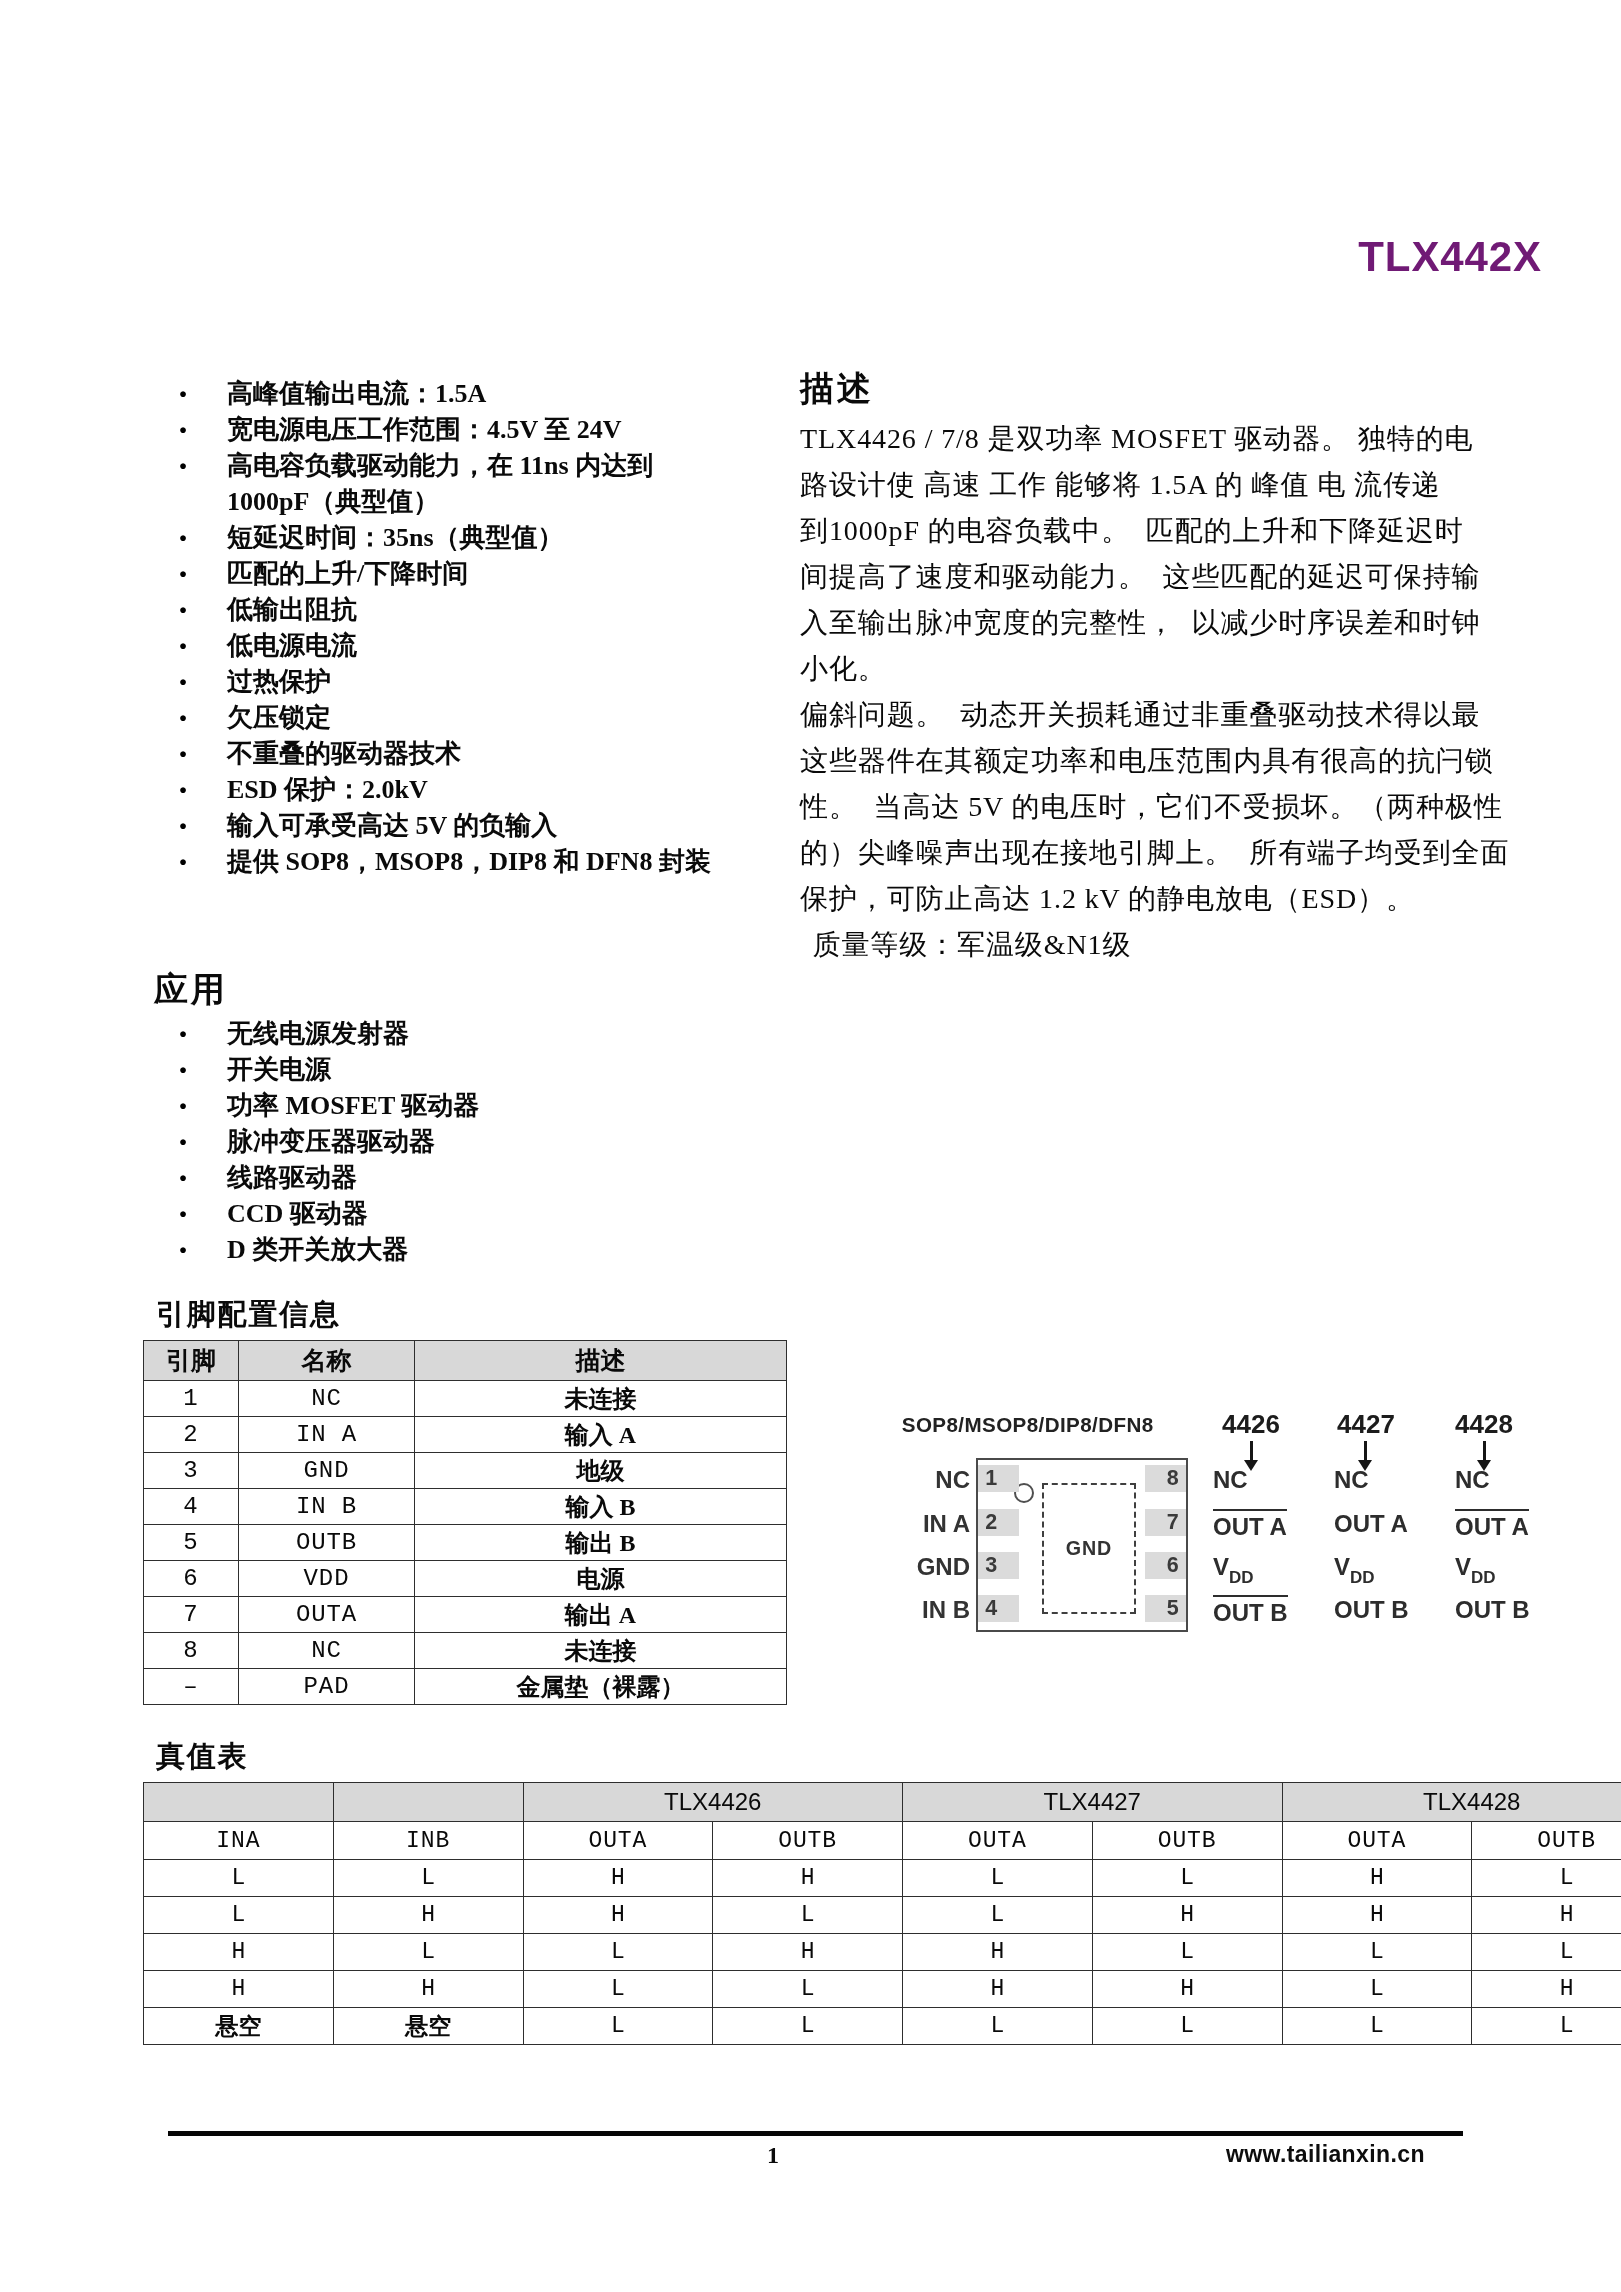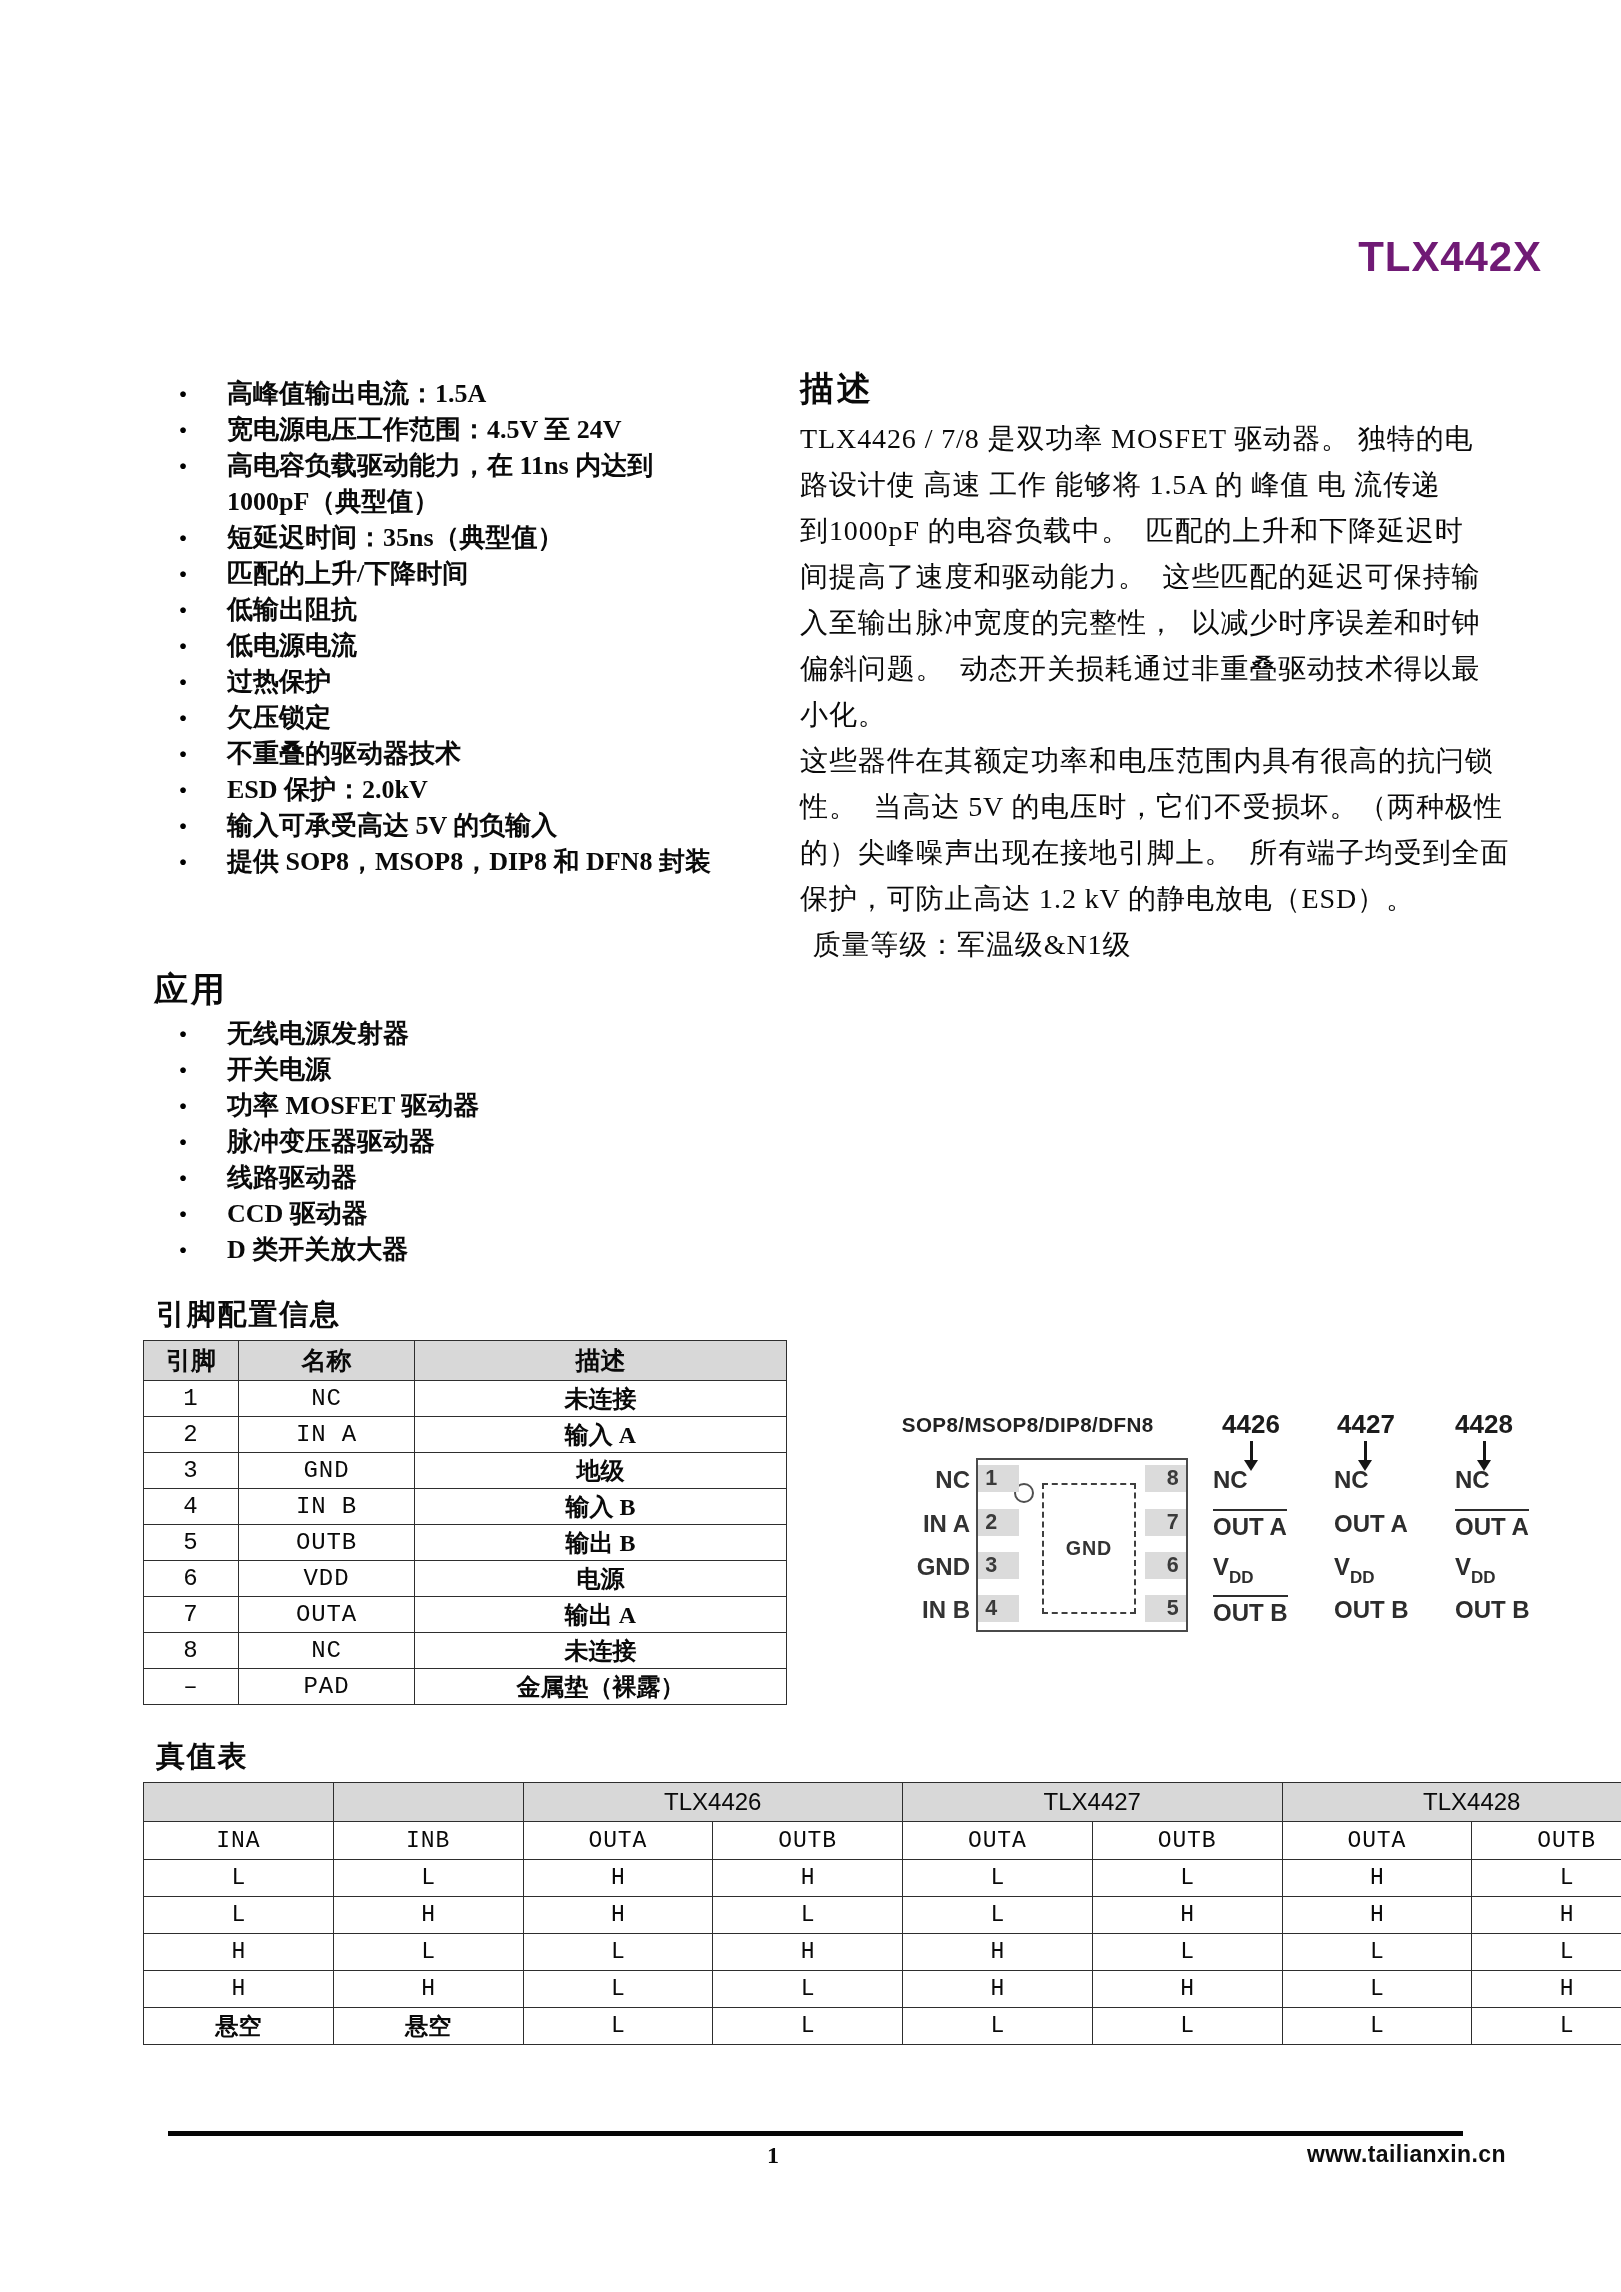--- a/index.html
+++ b/index.html
@@ -70,21 +70,21 @@
   .gnd-pad .pad-label { font-size:19.7px; font-weight:bold; color:#333; letter-spacing:0.9px; }
   .chip-side-label { position:absolute; width:70px; left:0; text-align:right;
           font-size:24px; font-weight:bold; color:#333; line-height:29px; }
   .variant-pin { position:absolute; font-size:24px; font-weight:bold; color:#2d2d2d; line-height:29px; white-space:nowrap; }
   .variant-pin .ovl { display:inline-block; border-top:2.7px solid #2d2d2d; padding-top:0.9px; }
   .variant-pin sub { font-size:17px; position:relative; top:1.8px; font-weight:bold; }
   
   .footer-rule { position:absolute; left:168px; top:2131px; width:1295px; height:4.5px; background:#060606; }
   .page-num { position:absolute; left:746px; top:2142px; width:54px; text-align:center;
           font-size:24px; font-weight:bold; }
-  .website { position:absolute; left:1307px; top:2141px; font-family:"Liberation Sans", sans-serif;
+  .website { position:absolute; left:1226px; top:2141px; font-family:"Liberation Sans", sans-serif;
           font-size:23px; font-weight:bold; letter-spacing:0.4px; color:#0d0d0d; }
 </style>
 </head>
 <body>
 
 <div class="page">
 
   <div class="doc-title">TLX442X</div>
 
   <div class="features-col">
@@ -107,22 +107,22 @@
   </div>
 
   <div class="desc-col">
     <h2 class="h-big">描述</h2>
     <div class="desc-lines">
         <div class="desc-line">TLX4426 / 7/8 是双功率 MOSFET 驱动器。 独特的电</div>
         <div class="desc-line">路设计使 高速 工作 能够将 1.5A 的 峰值 电 流传递</div>
         <div class="desc-line">到1000pF 的电容负载中。  匹配的上升和下降延迟时</div>
         <div class="desc-line">间提高了速度和驱动能力。  这些匹配的延迟可保持输</div>
         <div class="desc-line">入至输出脉冲宽度的完整性，  以减少时序误差和时钟</div>
+        <div class="desc-line">小化。</div>
         <div class="desc-line">偏斜问题。  动态开关损耗通过非重叠驱动技术得以最</div>
-        <div class="desc-line">小化。</div>
         <div class="desc-line">这些器件在其额定功率和电压范围内具有很高的抗闩锁</div>
         <div class="desc-line">性。  当高达 5V 的电压时，它们不受损坏。（两种极性</div>
         <div class="desc-line">的）尖峰噪声出现在接地引脚上。  所有端子均受到全面</div>
         <div class="desc-line">保护，可防止高达 1.2 kV 的静电放电（ESD）。</div>
       </div>
     <div class="quality-note">质量等级：军温级&amp;N1级</div>
   </div>
 
   <div class="apps-col">
     <h2 class="h-big">应用</h2>

